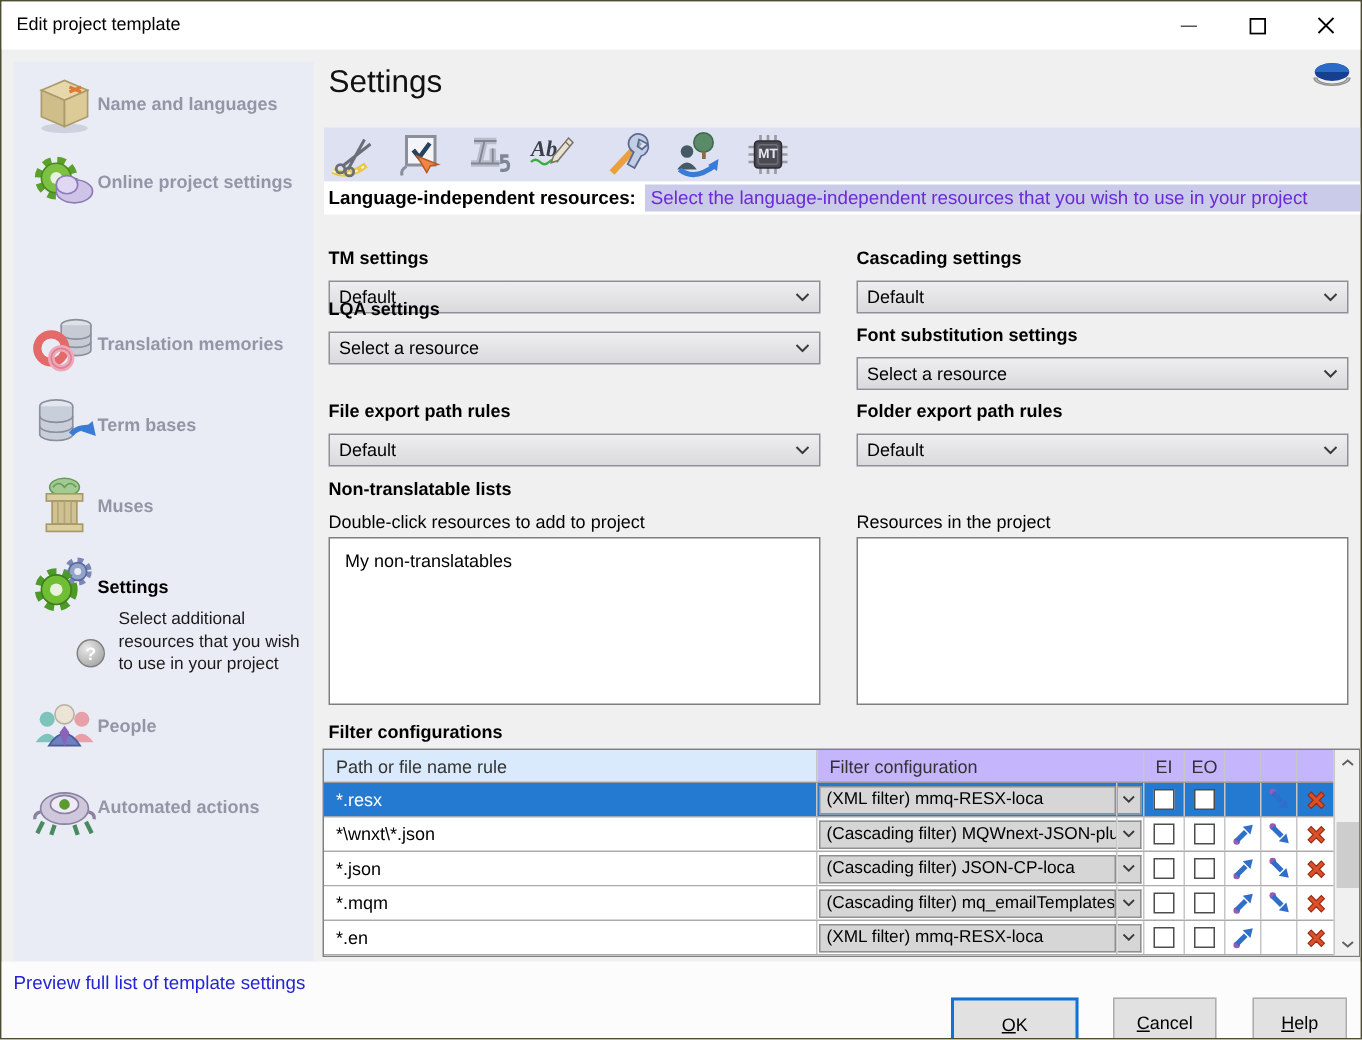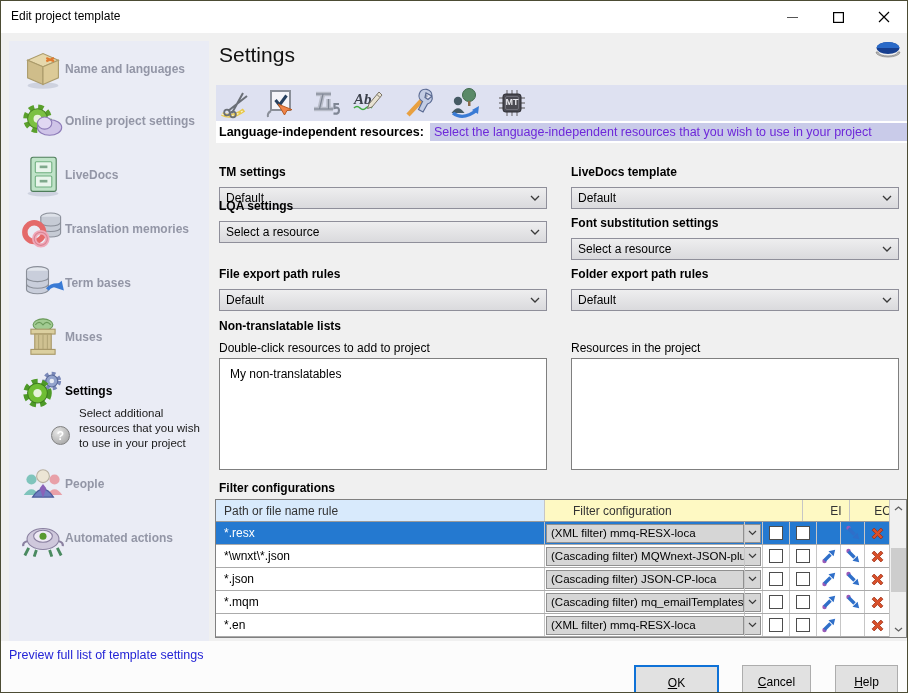--- a/index.html
+++ b/index.html
@@ -42,21 +42,21 @@
   .combo{height:22px;background:linear-gradient(#eeeeef,#dadadd);border:1px solid #8f8f9a;display:flex;align-items:center;cursor:pointer;}
   .combo .cval{flex:1;font-size:12px;color:#000;padding-left:6px;white-space:nowrap;overflow:hidden;}
   .combo .cchev{width:22px;display:flex;align-items:center;justify-content:center;}
   .sec-heading{position:absolute;font-size:12px;font-weight:bold;color:#000;}
   .list-label{position:absolute;font-size:12px;color:#000;}
   .listbox{position:absolute;width:328px;height:112px;background:#fff;border:1px solid #7f7f7f;overflow:hidden;}
   .listbox .litem{font-size:12px;color:#000;padding:8px 0 0 10px;cursor:pointer;}
   
   #ftable{position:absolute;left:214px;top:498px;width:692px;height:139px;border:1px solid #808080;background:#fff;}
   .trow,#thead{display:grid;grid-template-columns:329px 200px 18px 27px 27px 24px 24px 24px;}
-  #thead{height:22px;background:#fef9c3;border-bottom:1px solid #9a9a9a;gap:20px;}
+  #thead{height:22px;background:#c4b5fd;border-bottom:1px solid #9a9a9a;}
   #thead .hc{font-size:12px;color:#333;border-right:1px solid #c6c6c6;display:flex;align-items:center;padding-left:8px;}
   #thead .hc.center{justify-content:center;padding-left:0;}
   #thead .hc.rule{background:#d8eafc;}
   .trow{height:23px;border-bottom:1px solid #ababab;background:#fff;}
   .trow:last-child{border-bottom:none;}
   .trow .tc{border-right:1px solid #c6c6c6;display:flex;align-items:center;overflow:hidden;}
   .trow .tc.rule{padding-left:8px;font-size:12px;color:#000;}
   .trow.selected{background:#2479d0;}
   .trow.selected .tc.rule{color:#fff;}
   .tcombo{flex:1;height:19px;margin:0 0 0 1px;background:#d6d6d6;border:1px solid #909090;display:flex;align-items:center;cursor:pointer;}
@@ -118,33 +118,20 @@
           <circle cx="15" cy="17" r="10" fill="none" stroke="#5aa02c" stroke-width="6" stroke-dasharray="4.5 3.4"></circle>
           <circle cx="15" cy="17" r="9" fill="#7cc142" stroke="#4c8a24"></circle>
           <circle cx="15" cy="17" r="3.6" fill="#e9f2dc"></circle>
           <ellipse cx="26" cy="25" rx="11" ry="7" fill="#cfc4e8" stroke="#8d7bb8"></ellipse>
           <ellipse cx="21.5" cy="21" rx="6.5" ry="5.5" fill="#e0d7f2" stroke="#8d7bb8"></ellipse>
         </svg>
       </span>
       <span class="nav-label">Online project settings</span>
     </div>
 
-    <div class="nav-item" style="top:112px">
-      <span class="nav-icon">
-        <svg viewBox="0 0 40 40" width="44" height="44">
-          <ellipse cx="20" cy="36" rx="14" ry="2.6" fill="#9aa2b8" opacity="0.35"></ellipse>
-          <rect x="9" y="3" width="23" height="31" rx="2" fill="#bfe3c8" stroke="#4e7d5a"></rect>
-          <rect x="13" y="7" width="15" height="10" rx="1" fill="#e9f5ec" stroke="#6fae7f"></rect>
-          <rect x="13" y="20" width="15" height="10" rx="1" fill="#e9f5ec" stroke="#6fae7f"></rect>
-          <rect x="17" y="10.5" width="7" height="2.4" fill="#7fa98c"></rect>
-          <rect x="17" y="23.5" width="7" height="2.4" fill="#7fa98c"></rect>
-        </svg>
-      </span>
-      <span class="nav-label">LiveDocs</span>
-    </div>
 
     <div class="nav-item" style="top:166px">
       <span class="nav-icon">
         <svg viewBox="0 0 40 40" width="44" height="44">
           <ellipse cx="27" cy="8" rx="9" ry="3.4" fill="#dde1e8" stroke="#8a8f99"></ellipse>
           <path d="M18 8 v15 a9 3.4 0 0 0 18 0 v-15" fill="#c6cbd5" stroke="#8a8f99"></path>
           <path d="M18 13 a9 3.4 0 0 0 18 0 M18 18 a9 3.4 0 0 0 18 0" fill="none" stroke="#8a8f99"></path>
           <circle cx="12" cy="22" r="8.5" fill="none" stroke="#e46a6a" stroke-width="5"></circle>
           <circle cx="18" cy="28" r="6" fill="none" stroke="#f0a8b8" stroke-width="4"></circle>
           <circle cx="18" cy="28" r="6" fill="none" stroke="#c86a7a" stroke-width="1" opacity="0.6"></circle>
@@ -318,21 +305,21 @@
     <div class="combo">
       <span class="cval">Default</span>
       <span class="cchev">
           <svg width="10" height="6">
             <path d="M1 1 L5 5 L9 1" stroke="#3a3a3a" fill="none" stroke-width="1.3"></path>
           </svg>
         </span>
     </div>
   </div>
   <div class="fgroup" style="left:570px;top:164px">
-    <div class="flabel">LiveDocs template</div>
+    <div class="flabel">Cascading settings</div>
     <div class="combo">
       <span class="cval">Default</span>
       <span class="cchev">
           <svg width="10" height="6">
             <path d="M1 1 L5 5 L9 1" stroke="#3a3a3a" fill="none" stroke-width="1.3"></path>
           </svg>
         </span>
     </div>
   </div>
   <div class="fgroup" style="left:218px;top:198px">

